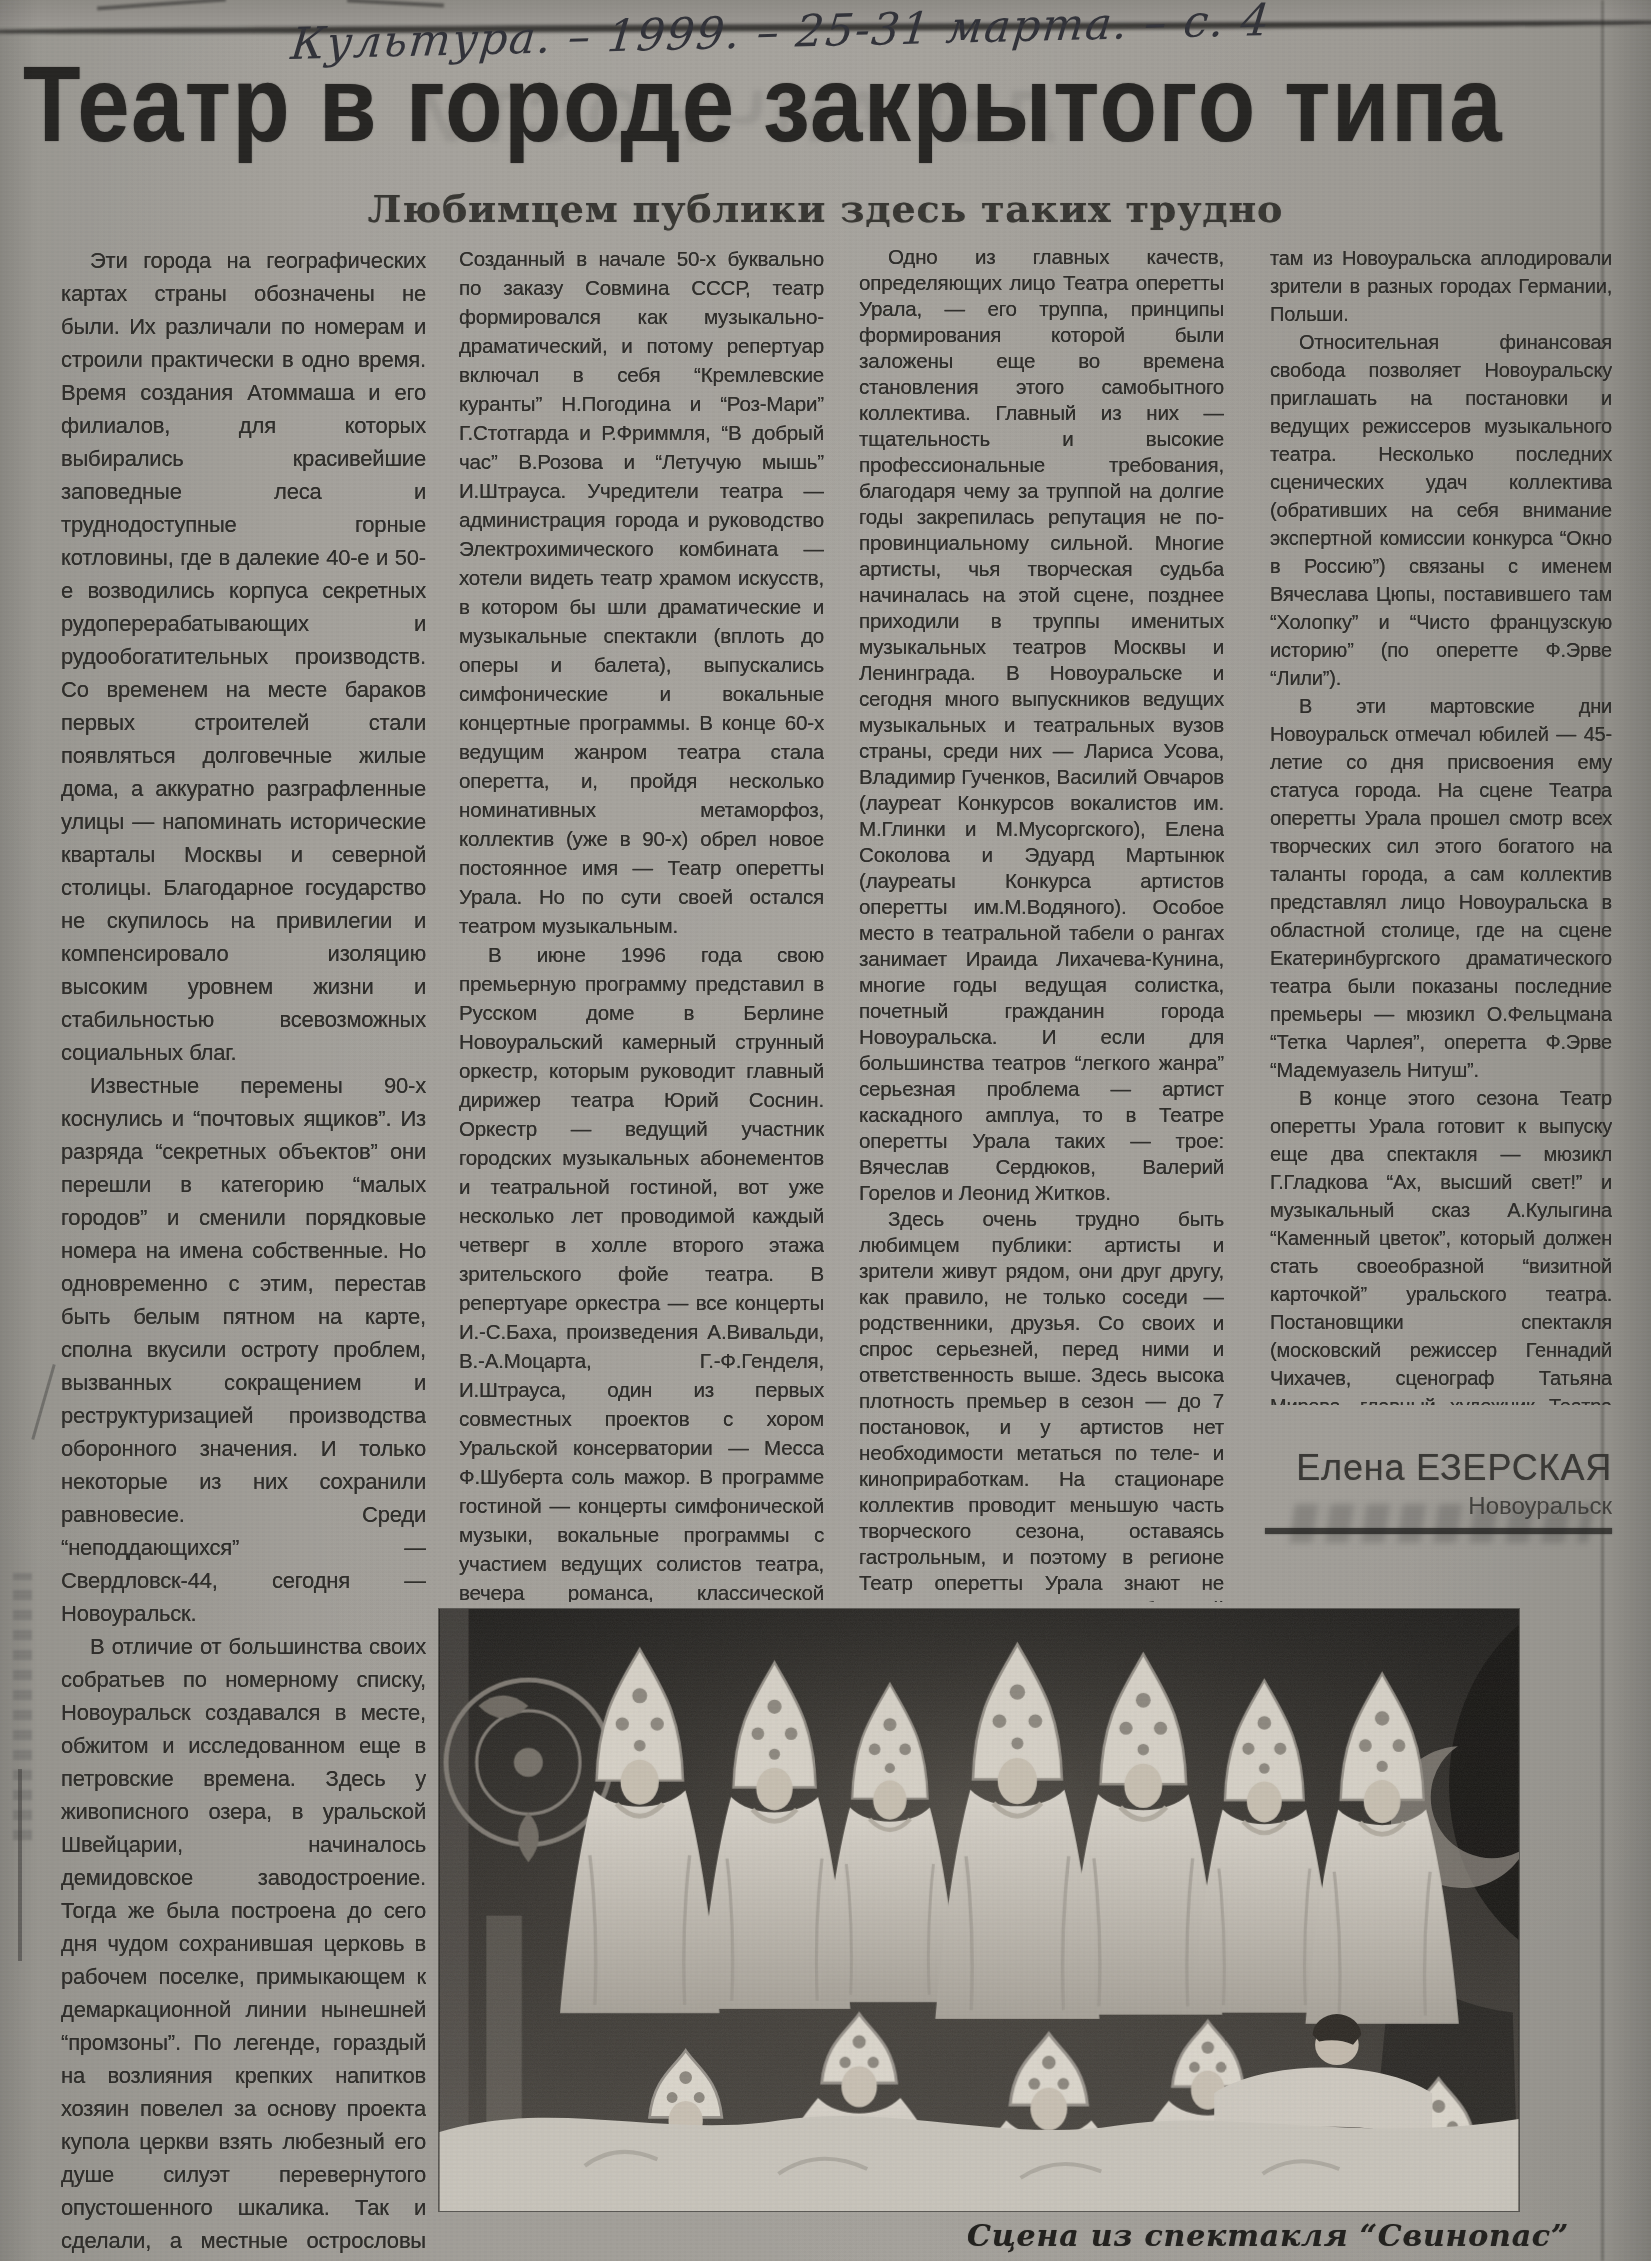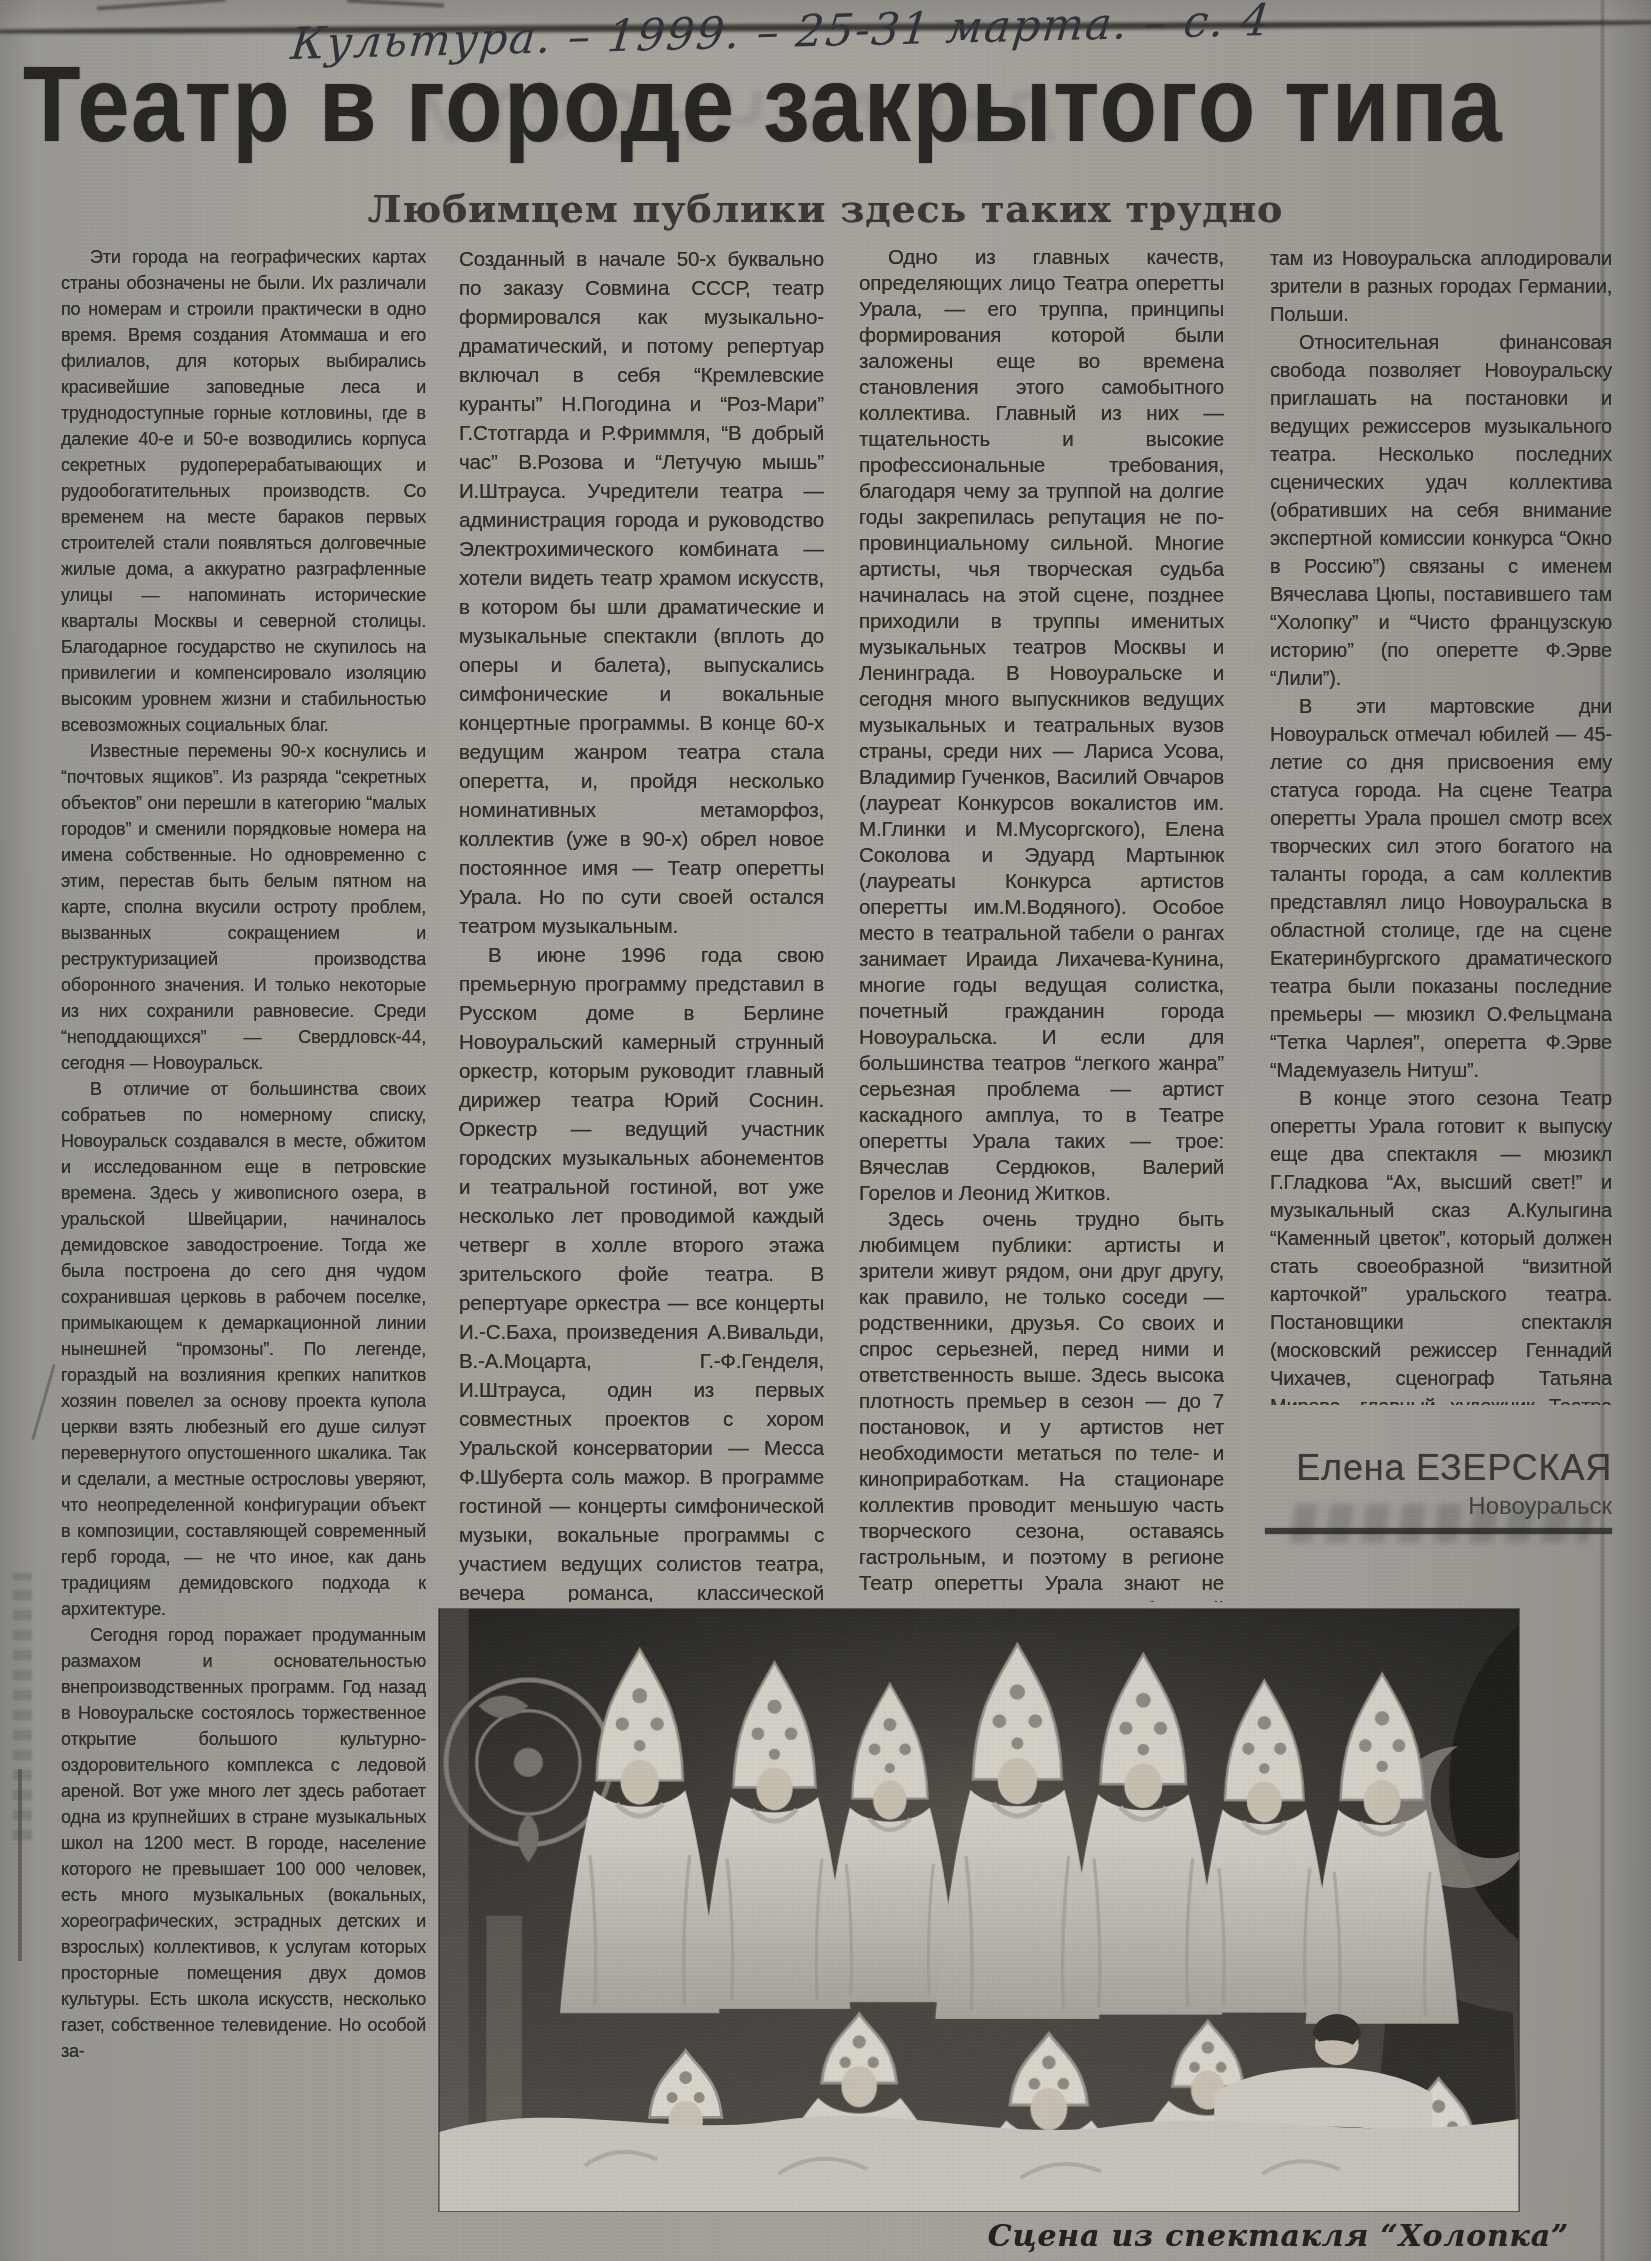--- a/index.html
+++ b/index.html
@@ -32,21 +32,21 @@
     letter-spacing:8px;color:rgba(40,40,42,.10);transform:scale(-1,1) skewX(5deg);
     filter:blur(2.4px);white-space:nowrap;pointer-events:none;}
   .subheadline{position:absolute;left:260px;top:186px;width:1131px;margin:0;text-align:center;
     font-family:"DejaVu Serif",serif;font-weight:bold;font-size:38px;color:#393834;
     letter-spacing:0.8px;text-shadow:0 0 0.8px rgba(45,44,40,.5);}
 
   .col{position:absolute;top:244px;text-align:justify;overflow:hidden;
     text-shadow:0 0 0.6px rgba(47,46,43,.85);word-spacing:0.4px;letter-spacing:-0.2px;}
   .col p{margin:0;text-indent:29px;}
   .col.cont p:first-child{text-indent:0;}
-  .col1{left:61px;width:365px;height:2016px;font-size:18px;line-height:26px;}
+  .col1{left:61px;width:365px;height:2016px;font-size:22px;line-height:33px;}
   .col2{left:459px;width:365px;height:1358px;font-size:20.6px;line-height:29px;}
   .col3{left:859px;width:365px;height:1358px;font-size:20.6px;line-height:26px;}
   .col4{left:1270px;width:342px;height:1161px;font-size:20px;line-height:28px;}
 
   .byline{position:absolute;left:1265px;top:1407px;width:347px;text-align:right;margin-top:40px;}
   .byline-author{font-size:36px;letter-spacing:0.8px;color:#3a3936;
     font-family:"Liberation Sans",sans-serif;text-shadow:0 0 0.8px rgba(50,49,45,.6);}
   .byline-city{font-size:24px;color:#44433f;margin-top:3.2px;}
   .byline-rule{margin-top:8px;height:5.7px;background:#3d3c39;box-shadow:0 0 1.6px rgba(30,30,28,.6);}
   .byline-ghost{position:absolute;left:1292px;top:1504px;width:299px;height:39px;
@@ -203,21 +203,21 @@
         <path d="M1082,528 a30,26 0 0 1 60,0 l-10,12 a42,22 0 0 0 -42,-4 Z" fill="#2e2a25"></path>
       </g>
 
       <path d="M0,648 C140,606 280,656 420,634 C560,612 700,662 840,640 C980,618 1140,664 1337,632 L1337,746 L0,746 Z" fill="#c9c5bc"></path>
       <path d="M180,690 q40,-30 90,-8 M420,700 q50,-34 110,-6 M720,705 q45,-30 100,-8 M1020,700 q40,-28 95,-6" fill="none" stroke="#a39e95" stroke-width="5" opacity=".7"></path>
 
       <rect width="1337" height="746" filter="url(#grain)" opacity=".22"></rect>
     </svg>
   </figure>
 
-  <div class="caption">Сцена из спектакля “Холопка”</div>
+  <div class="caption">Сцена из спектакля “Свинопас”</div>
 
   <div class="fold-line"></div>
   <div class="edge-shade-right"></div>
   <div class="edge-shade-left"></div>
   <div class="margin-credit"></div>
   <div class="margin-line"></div>
   <div class="pencil-check"></div>
   <div class="paper-grain"></div>
 </div>
 

